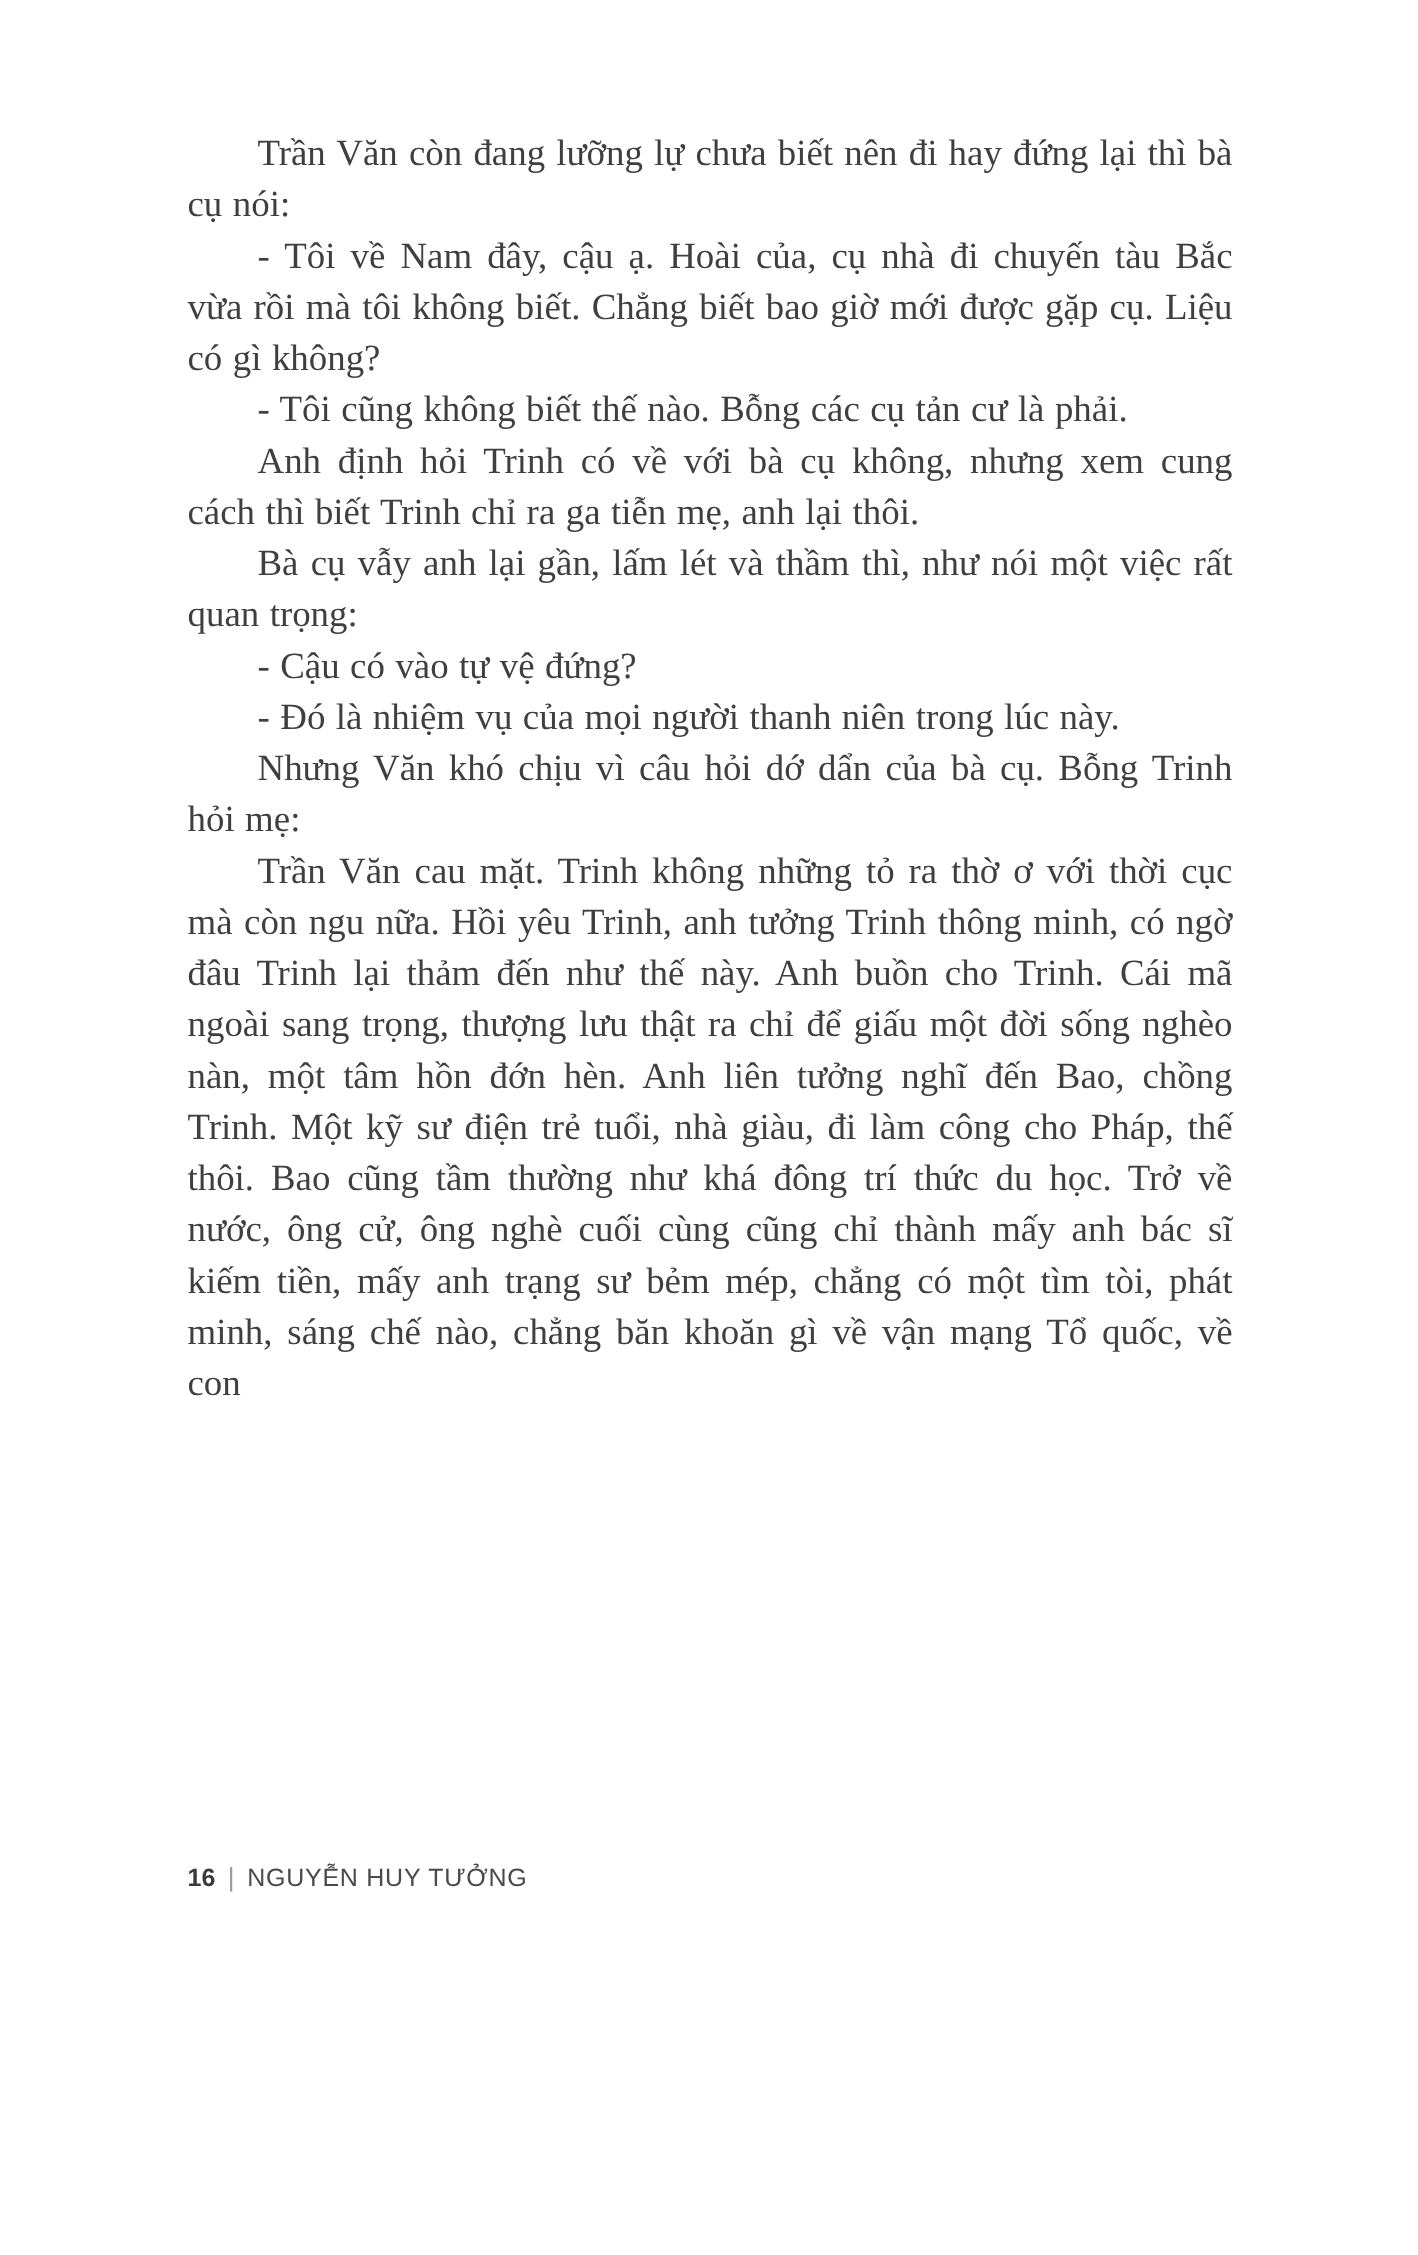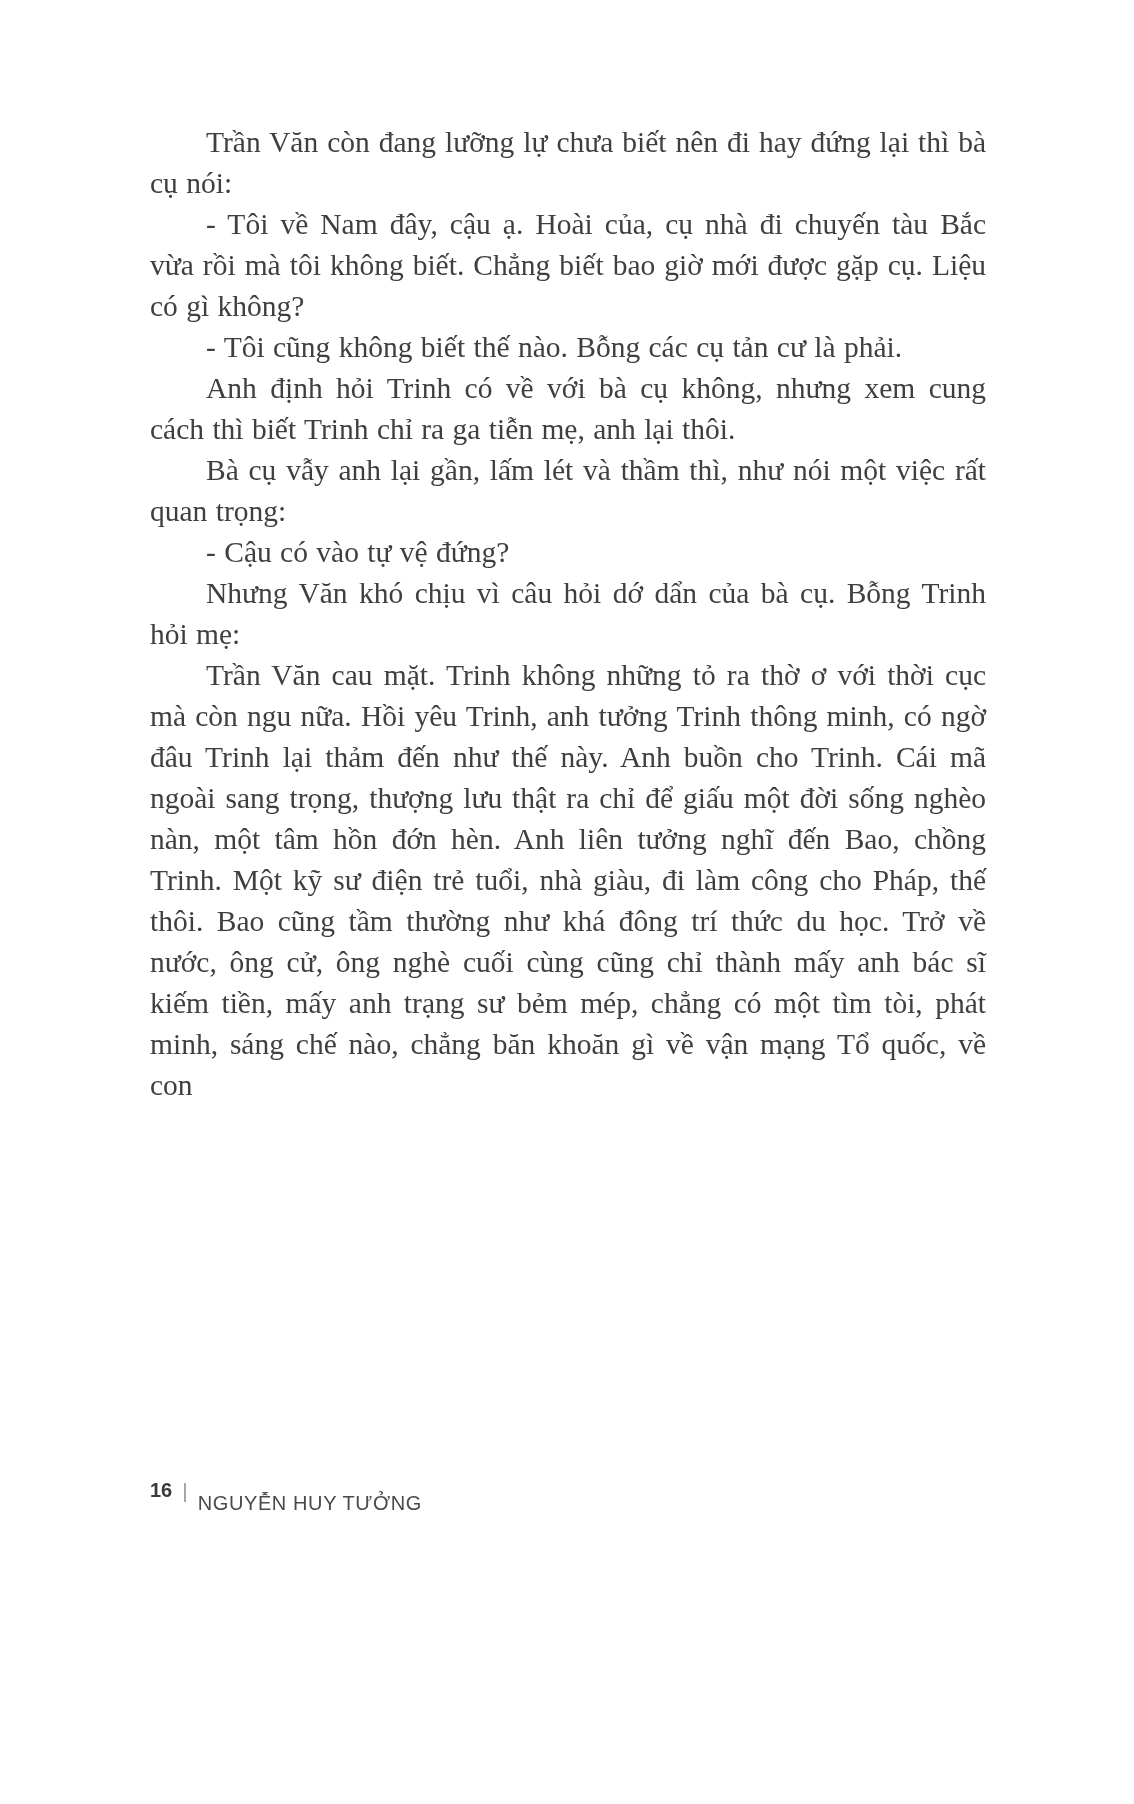--- a/index.html
+++ b/index.html
@@ -13,36 +13,35 @@
     background: #ffffff;
     font-family: "Liberation Serif", "DejaVu Serif", serif;
     color: #3f3f3f;
     overflow: hidden;
   }
   .text-block {
     position: absolute;
     top: 103px;
     left: 150px;
     width: 836px;
-    margin-top: 19px;
   }
   .text-block p {
     font-size: 29.5px;
     line-height: 41px;
     text-align: justify;
     text-indent: 56px;
     color: #3f3f3f;
     word-spacing: 1px;
   }
   .footer {
     position: absolute;
     left: 150px;
     top: 1466px;
     display: flex;
-    align-items: center;
+    align-items: flex-end;
     font-family: "Liberation Sans", "DejaVu Sans", sans-serif;
     font-size: 20px;
     color: #4a4a4a;
   }
   .footer .page-num {
     font-weight: 700;
     color: #3a3a3a;
   }
   .footer .sep {
     color: #9a9a9a;
@@ -61,20 +60,21 @@
 
 <div class="page">
 
   <div class="text-block">
     <p>Trần Văn còn đang lưỡng lự chưa biết nên đi hay đứng lại thì bà cụ nói:</p>
     <p>- Tôi về Nam đây, cậu ạ. Hoài của, cụ nhà đi chuyến tàu Bắc vừa rồi mà tôi không biết. Chẳng biết bao giờ mới được gặp cụ. Liệu có gì không?</p>
     <p>- Tôi cũng không biết thế nào. Bỗng các cụ tản cư là phải.</p>
     <p>Anh định hỏi Trinh có về với bà cụ không, nhưng xem cung cách thì biết Trinh chỉ ra ga tiễn mẹ, anh lại thôi.</p>
     <p>Bà cụ vẫy anh lại gần, lấm lét và thầm thì, như nói một việc rất quan trọng:</p>
     <p>- Cậu có vào tự vệ đứng?</p>
+    <p>- Đó là nhiệm vụ của mọi người thanh niên trong lúc này.</p>
     <p>Nhưng Văn khó chịu vì câu hỏi dớ dẩn của bà cụ. Bỗng Trinh hỏi mẹ:</p>
     <p>Trần Văn cau mặt. Trinh không những tỏ ra thờ ơ với thời cục mà còn ngu nữa. Hồi yêu Trinh, anh tưởng Trinh thông minh, có ngờ đâu Trinh lại thảm đến như thế này. Anh buồn cho Trinh. Cái mã ngoài sang trọng, thượng lưu thật ra chỉ để giấu một đời sống nghèo nàn, một tâm hồn đớn hèn. Anh liên tưởng nghĩ đến Bao, chồng Trinh. Một kỹ sư điện trẻ tuổi, nhà giàu, đi làm công cho Pháp, thế thôi. Bao cũng tầm thường như khá đông trí thức du học. Trở về nước, ông cử, ông nghè cuối cùng cũng chỉ thành mấy anh bác sĩ kiếm tiền, mấy anh trạng sư bẻm mép, chẳng có một tìm tòi, phát minh, sáng chế nào, chẳng băn khoăn gì về vận mạng Tổ quốc, về con</p>
   </div>
 
   <div class="footer">
     <span class="page-num">16</span>
     <span class="sep">|</span>
     <span class="author">NGUYỄN HUY TƯỞNG</span>
   </div>
 

